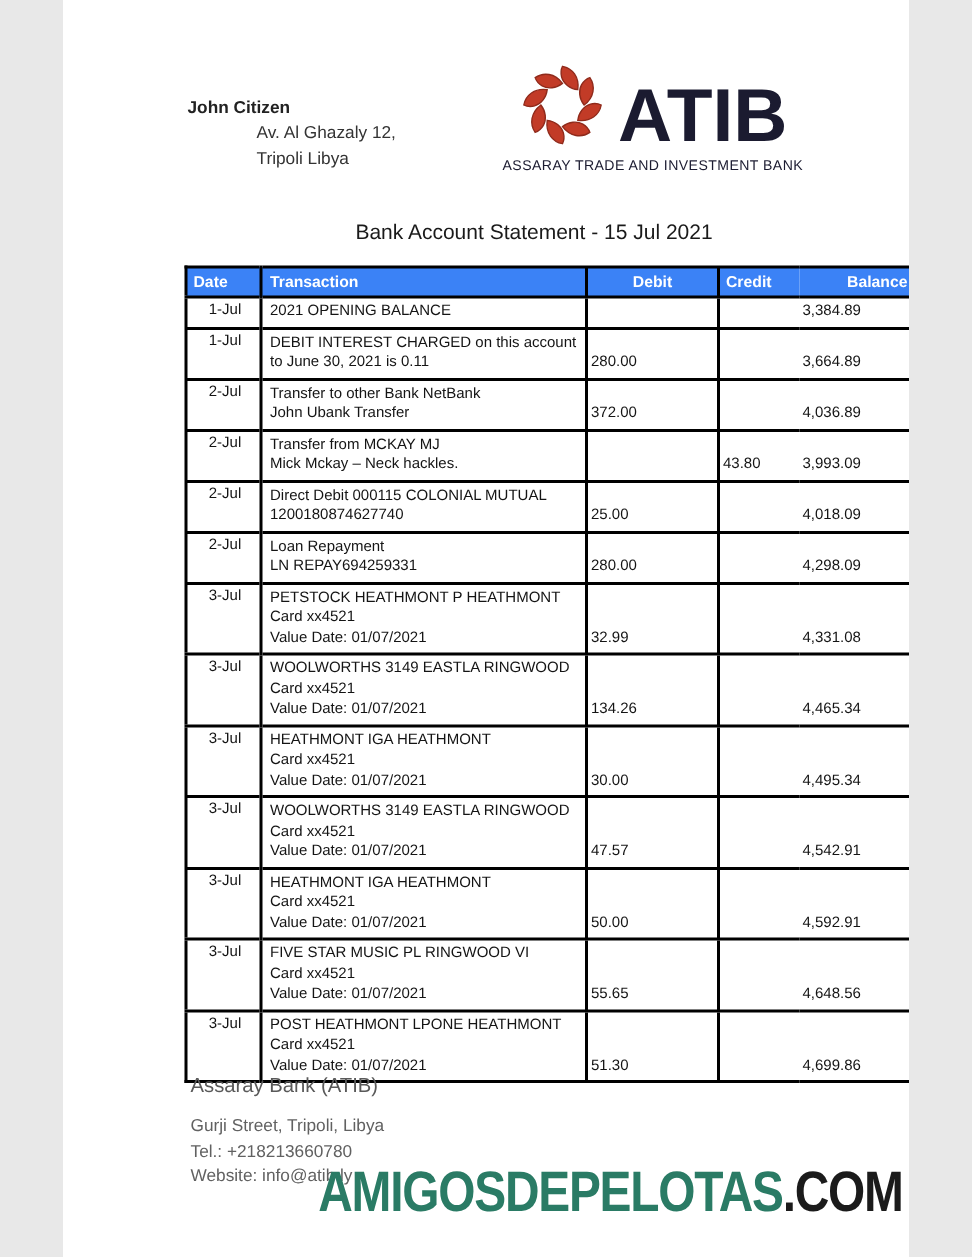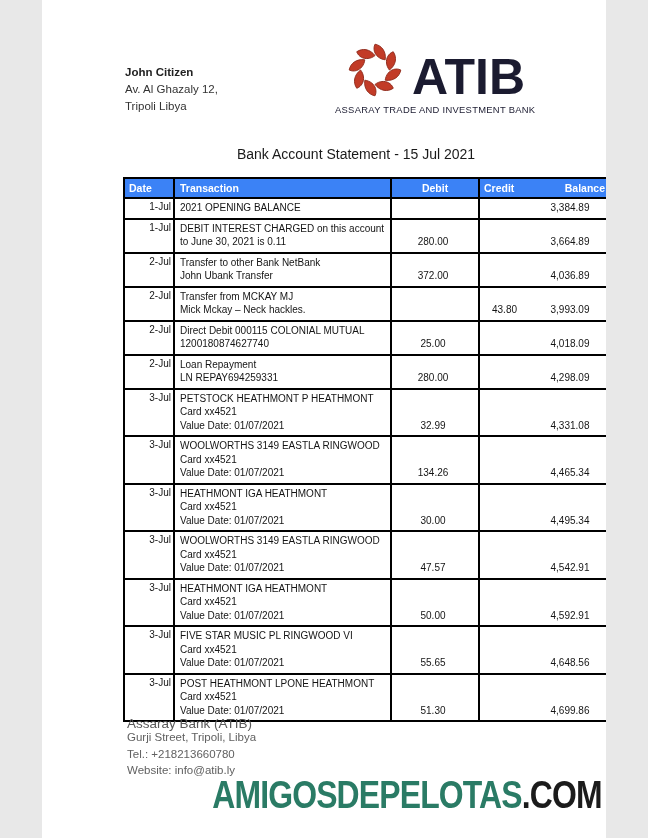--- a/index.html
+++ b/index.html
@@ -11,21 +11,21 @@
     margin: 0 auto;
     background: #ffffff;
     font-family: "Liberation Sans", "DejaVu Sans", sans-serif;
     color: #1a1a1a;
     overflow: hidden;
   }
 
   
   .address { position: absolute; left: 83px; top: 66px; }
   .address .name { font-size: 11.5px; font-weight: bold; color: #222; margin-bottom: 5px; }
-  .address .line { font-size: 11.5px; color: #333; margin-bottom: 5px; }
+  .address .line { font-size: 11.5px; color: #333; margin-bottom: 5px; margin-left: 46px; }
 
   
   .logo { position: absolute; top: 40px; right: 81px; width: 190px; }
   .logo-top { display: flex; align-items: flex-end; justify-content: flex-end; gap: 7px; }
   .logo-flower { width: 60px; height: 60px; flex: 0 0 auto; }
   .brand-text { font-size: 50px; line-height: 0.92; font-weight: bold; color: #1b1b30; letter-spacing: 0px; text-align: center; }
   .logo-arabic { text-align: right; direction: rtl; font-size: 12.5px; color: #34343f; margin-top: 3px; font-family: "DejaVu Sans", sans-serif; }
   .logo-tagline { text-align: right; font-size: 9.4px; letter-spacing: 0.3px; color: #1b1b30; margin-top: 4px; white-space: nowrap; }
 
   
@@ -47,30 +47,30 @@
   table.stmt th.h-date { text-align: left; padding-left: 4px; }
   table.stmt th.h-tx { text-align: left; padding-left: 5px; }
   table.stmt th.h-debit { text-align: center; margin-top: 45px; }
   table.stmt th.h-credit { text-align: left; }
   table.stmt th.h-balance { text-align: right; padding-right: 4px; }
   table.stmt th:nth-child(1), table.stmt th:nth-child(2), table.stmt th:nth-child(3),
   table.stmt td:nth-child(1), table.stmt td:nth-child(2), table.stmt td:nth-child(3) {
     border-right: 2px solid #000;
   }
   table.stmt tbody td { border-top: 2px solid #000; font-size: 10px; color: #141414; }
-  td.cell-date { vertical-align: top; text-align: right; padding: 2px 2px 2px 4px; }
+  td.cell-date { vertical-align: top; text-align: center; padding: 2px 2px 2px 4px; }
   td.cell-tx { vertical-align: top; text-align: left; padding: 2px 3px 3px 5px; }
   td.cell-tx .tx-line { line-height: 13.5px; }
-  td.cell-amt { vertical-align: bottom; text-align: center; padding: 2px 6px 3px 2px; line-height: 13.5px; }
+  td.cell-amt { vertical-align: bottom; text-align: left; padding: 2px 6px 3px 2px; line-height: 13.5px; }
   td.cell-balance { padding-right: 4px; }
   tr.total-row td { font-weight: bold; }
 
   
   .footer { position: absolute; left: 85px; top: 716px; }
-  .footer .bank-name { font-size: 13.5px; color: #595959; margin-bottom: 0; }
+  .footer .bank-name { font-size: 13.5px; color: #595959; margin-bottom: 14px; }
   .footer .f-line { font-size: 11.5px; color: #616161; margin-bottom: 4.5px; }
 
   
   .watermark {
     position: absolute; top: 776px; right: 4px;
     white-space: nowrap; font-weight: bold; font-size: 38px; letter-spacing: -1px;
     transform: scaleX(0.84); transform-origin: 100% 50%;
     line-height: 1;
   }
   .watermark .wm-main { color: #2a7b65; }

